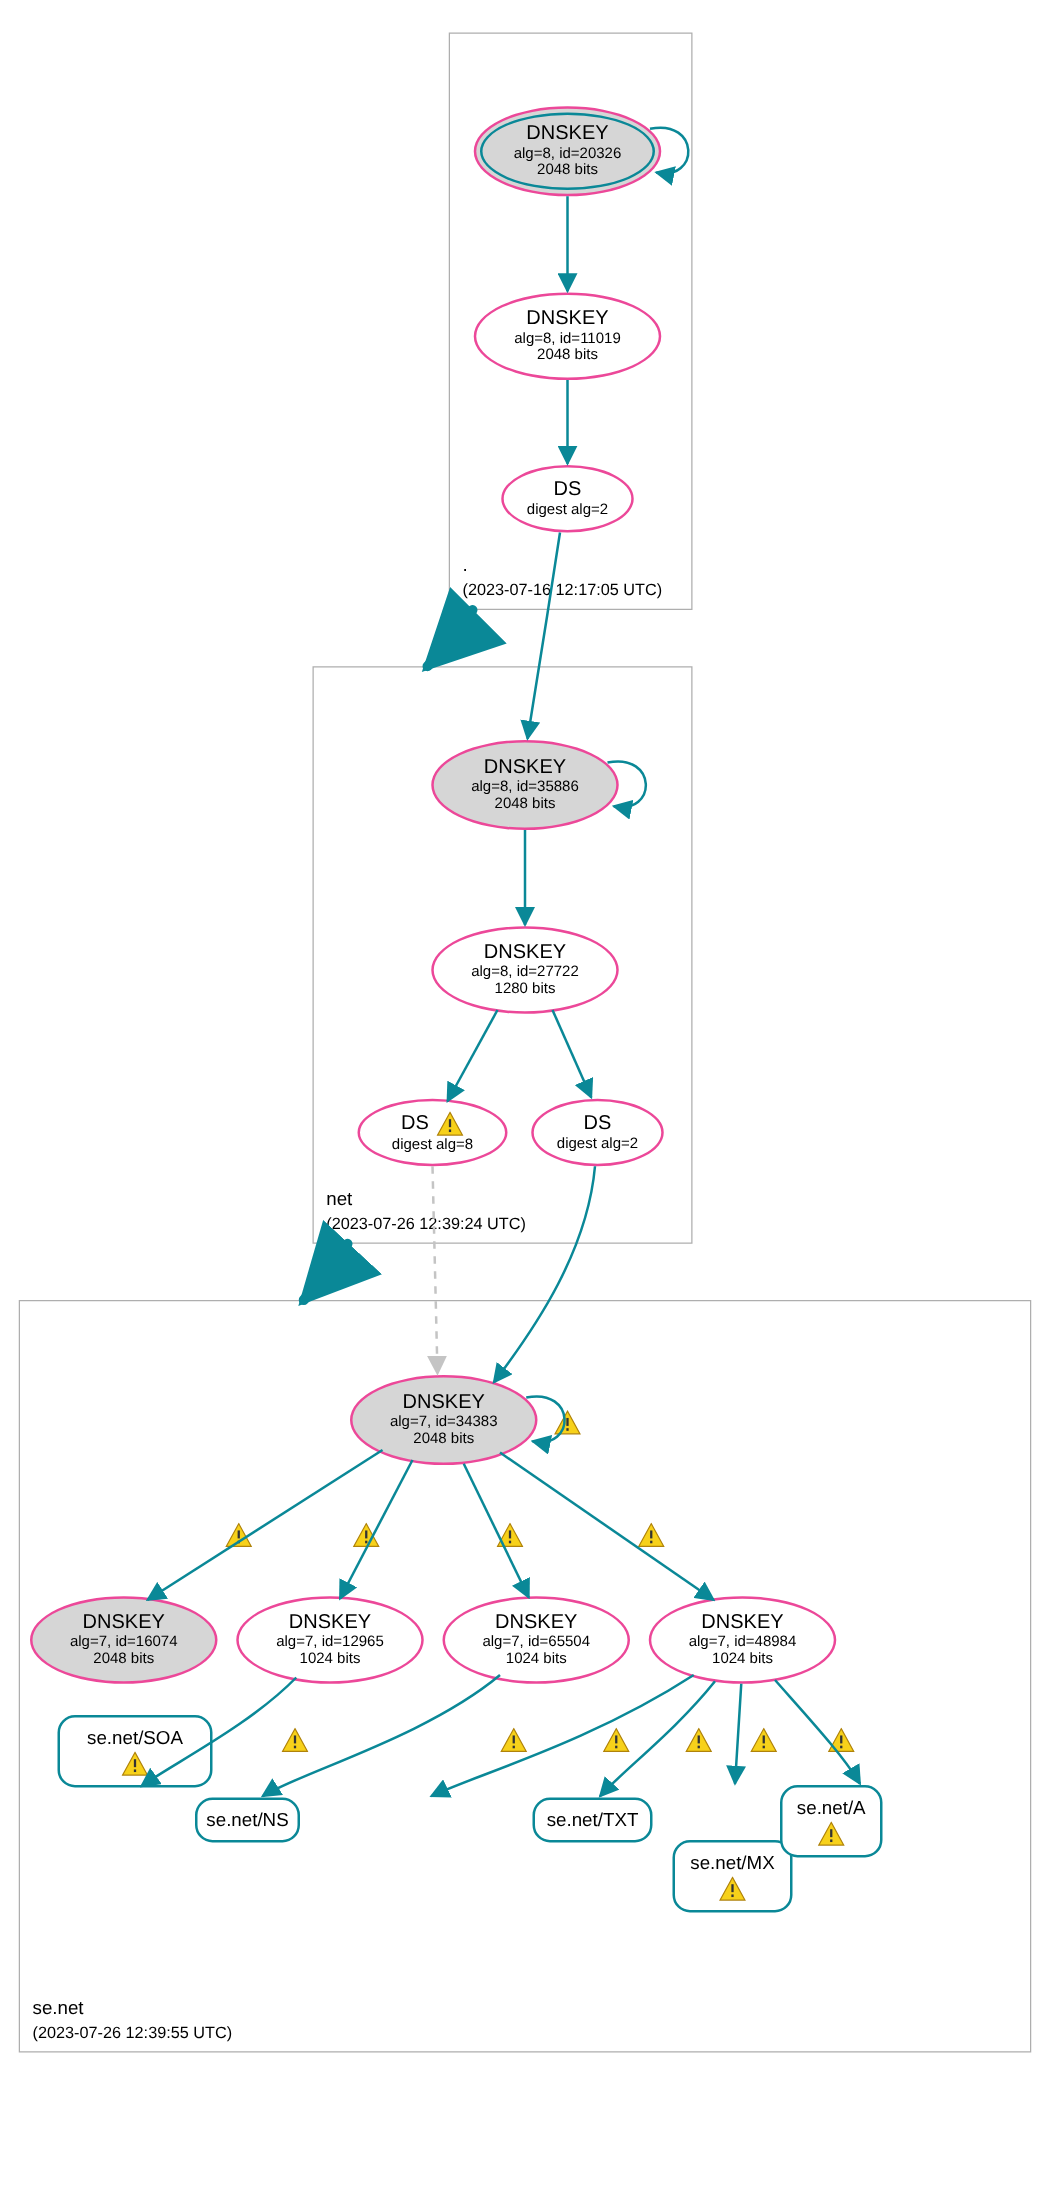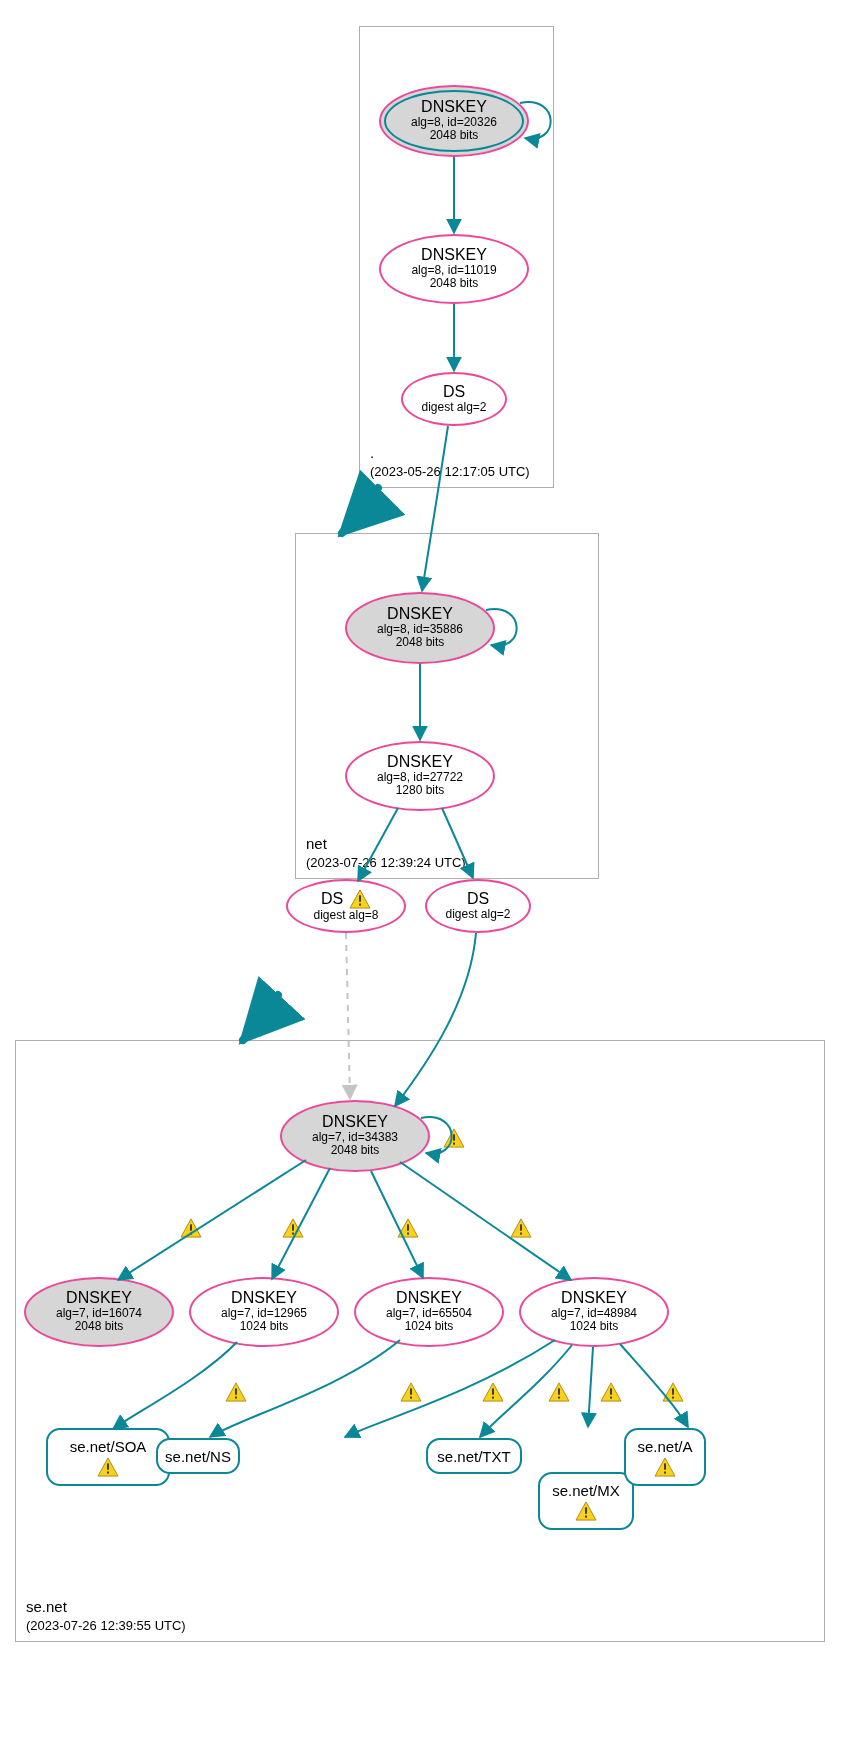--- a/index.html
+++ b/index.html
@@ -71,25 +71,25 @@
   .node .ds-row { display: flex; align-items: center; gap: 6px; }
 </style>
 </head>
 <body>
 
 <div class="canvas">
 
   <div class="zone" style="left:359px; top:26px; width:195px; height:462px;">
     <div class="zone-label">
       <div>.</div>
-      <div class="ts">(2023-05-26 12:17:05 UTC)</div>
+      <div class="ts">(2023-07-16 12:17:05 UTC)</div>
     </div>
   </div>
 
-  <div class="zone" style="left:250px; top:533px; width:304px; height:346px;margin-left:45px;">
+  <div class="zone" style="left:250px; top:533px; width:304px; height:462px;">
     <div class="zone-label">
       <div>net</div>
       <div class="ts">(2023-07-26 12:39:24 UTC)</div>
     </div>
   </div>
 
   <div class="zone" style="left:15px; top:1040px; width:810px; height:602px;">
     <div class="zone-label">
       <div>se.net</div>
       <div class="ts">(2023-07-26 12:39:55 UTC)</div>
@@ -167,21 +167,21 @@
     <div class="sub">alg=7, id=65504</div>
     <div class="sub">1024 bits</div>
   </div>
 
   <div class="node" style="left:519px; top:1277px; width:150px; height:70px;">
     <div class="title">DNSKEY</div>
     <div class="sub">alg=7, id=48984</div>
     <div class="sub">1024 bits</div>
   </div>
 
-  <div class="rrnode" style="left:46px; top:1428px; width:124px; height:58px;">
+  <div class="rrnode" style="left:46px; top:1372px; width:124px; height:58px;">
     <span>se.net/SOA</span>
     <span class="warn-icon" style="margin-top:2px;">
       <svg viewBox="0 0 24 22" width="22" height="20">
           <polygon points="12,1 23,21 1,21" fill="#f7d11a" stroke="#b0830b" stroke-width="1"></polygon>
           <rect x="11" y="7" width="2" height="7" fill="#333"></rect>
           <rect x="11" y="16" width="2" height="2.3" fill="#333"></rect>
         </svg>
     </span>
   </div>
 

